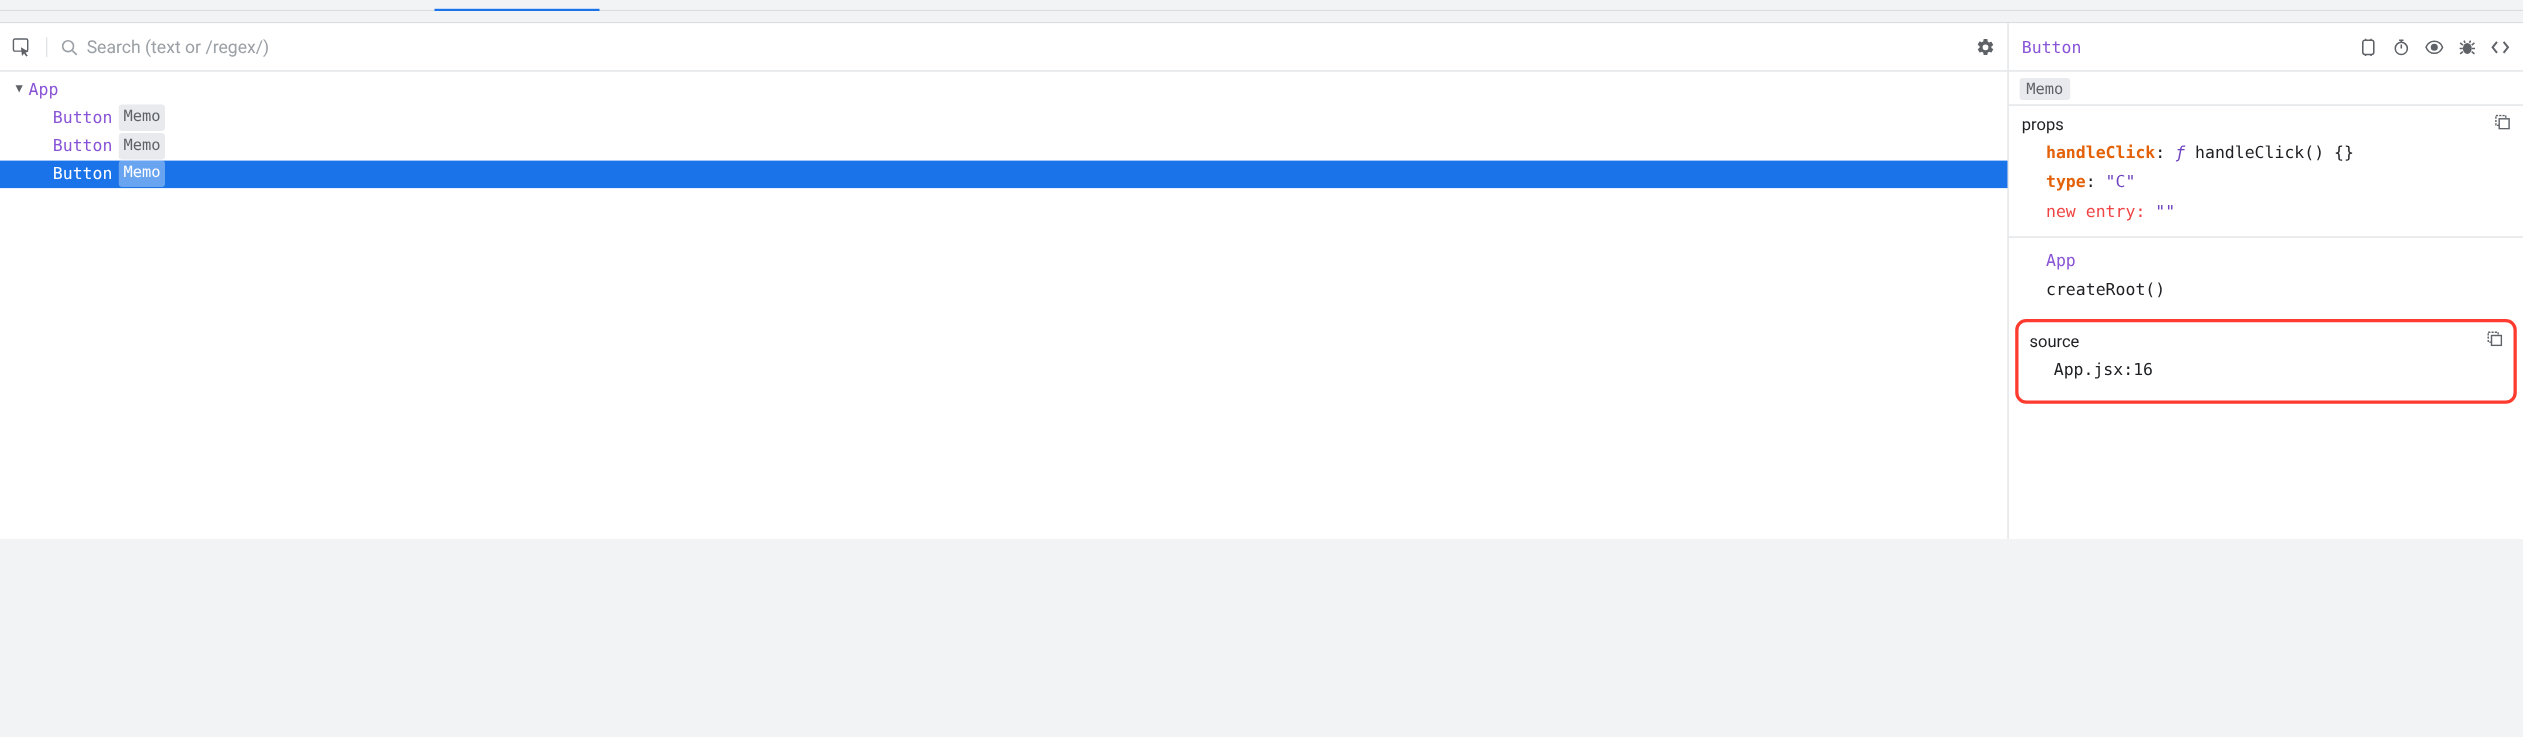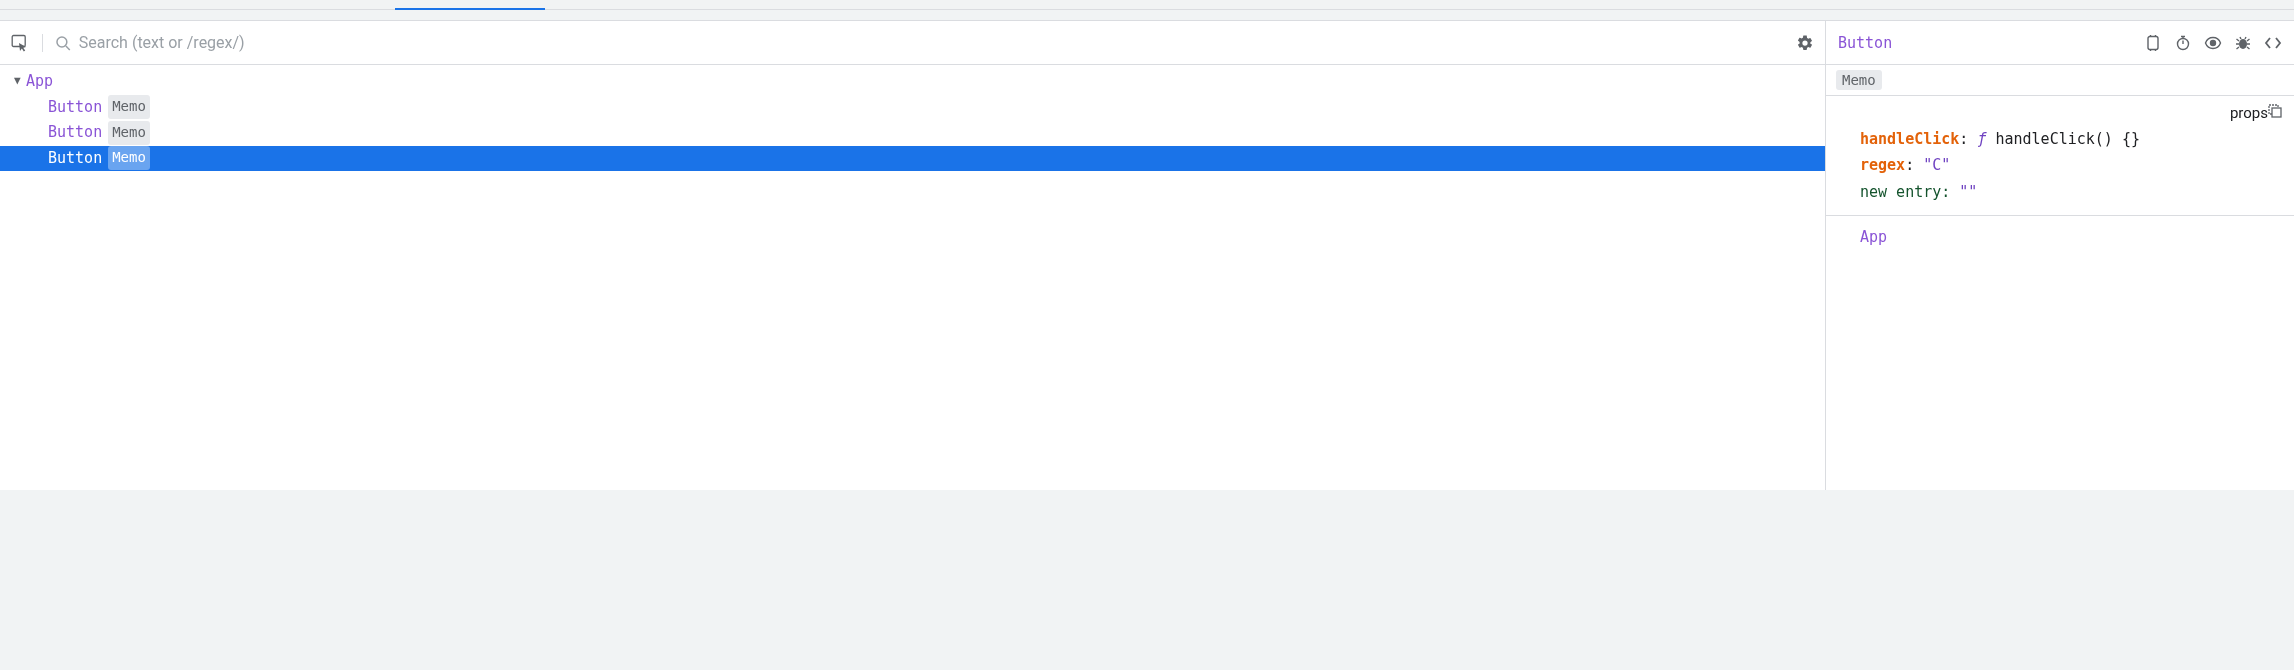--- a/index.html
+++ b/index.html
@@ -157,41 +157,41 @@
       padding: 2px 6px;
       font-size: 14px;
     }
     .section {
       border-top: 1px solid #dadce0;
       padding: 8px 12px 10px;
       position: relative;
     }
     .section-header {
       display: flex;
-      justify-content: flex-end;
+      justify-content: space-between;
       align-items: center;
       font-family: -apple-system, BlinkMacSystemFont, "Segoe UI", Roboto, sans-serif;
       color: #202124;
       margin-bottom: 4px;
     }
     .section-header .copy-icon {
       color: #5f6368;
       cursor: pointer;
     }
     .prop-line {
       padding-left: 22px;
       line-height: 1.75;
       white-space: nowrap;
     }
     .prop-key { color: #e36209; font-weight: bold; }
     .prop-colon { color: #202124; }
     .prop-fn { color: #6f42c1; font-style: italic; }
     .prop-fn-sig { color: #202124; margin-top: 15px; }
     .prop-str { color: #6f42c1; }
-    .prop-muted { color: #14532d; }
+    .prop-muted { color: #ef4444; }
     .link { color: #8a54d6; }
     .rendered-line {
       padding-left: 22px;
       line-height: 1.75;
     }
     .source-box {
       border: 3px solid #ff3b30;
       border-radius: 10px;
       margin: 4px 6px;
       padding: 8px 10px 14px;
@@ -313,26 +313,39 @@
           <svg width="14" height="14" viewBox="0 0 14 14" fill="none" stroke="currentColor" stroke-width="1.3" stroke-dasharray="2 1">
             <rect x="1" y="1" width="9" height="9"></rect>
             <rect x="4" y="4" width="9" height="9" fill="#fff" stroke-dasharray="0"></rect>
           </svg>
         </span>
       </div>
       <div class="prop-line">
         <span class="prop-key">handleClick</span><span class="prop-colon">: </span><span class="prop-fn">ƒ</span> <span class="prop-fn-sig">handleClick() {}</span>
       </div>
       <div class="prop-line">
-        <span class="prop-key">regex</span><span class="prop-colon">: </span><span class="prop-str">"C"</span>
+        <span class="prop-key">type</span><span class="prop-colon">: </span><span class="prop-str">"C"</span>
       </div>
       <div class="prop-line">
         <span class="prop-muted">new entry</span><span class="prop-muted">: </span><span class="prop-str">""</span>
       </div>
     </div>
 
     <div class="section">
       <div class="rendered-line"><span class="link">App</span></div>
-    </div>
-
+      <div class="rendered-line"><span>createRoot()</span></div>
+    </div>
+
+    <div class="source-box">
+      <div class="section-header">
+        <span>source</span>
+        <span class="copy-icon">
+          <svg width="14" height="14" viewBox="0 0 14 14" fill="none" stroke="currentColor" stroke-width="1.3" stroke-dasharray="2 1">
+            <rect x="1" y="1" width="9" height="9"></rect>
+            <rect x="4" y="4" width="9" height="9" fill="#fff" stroke-dasharray="0"></rect>
+          </svg>
+        </span>
+      </div>
+      <div class="rendered-line"><span>App.jsx:16</span></div>
+    </div>
 
   </div>
 </div>
 
 </body></html>

